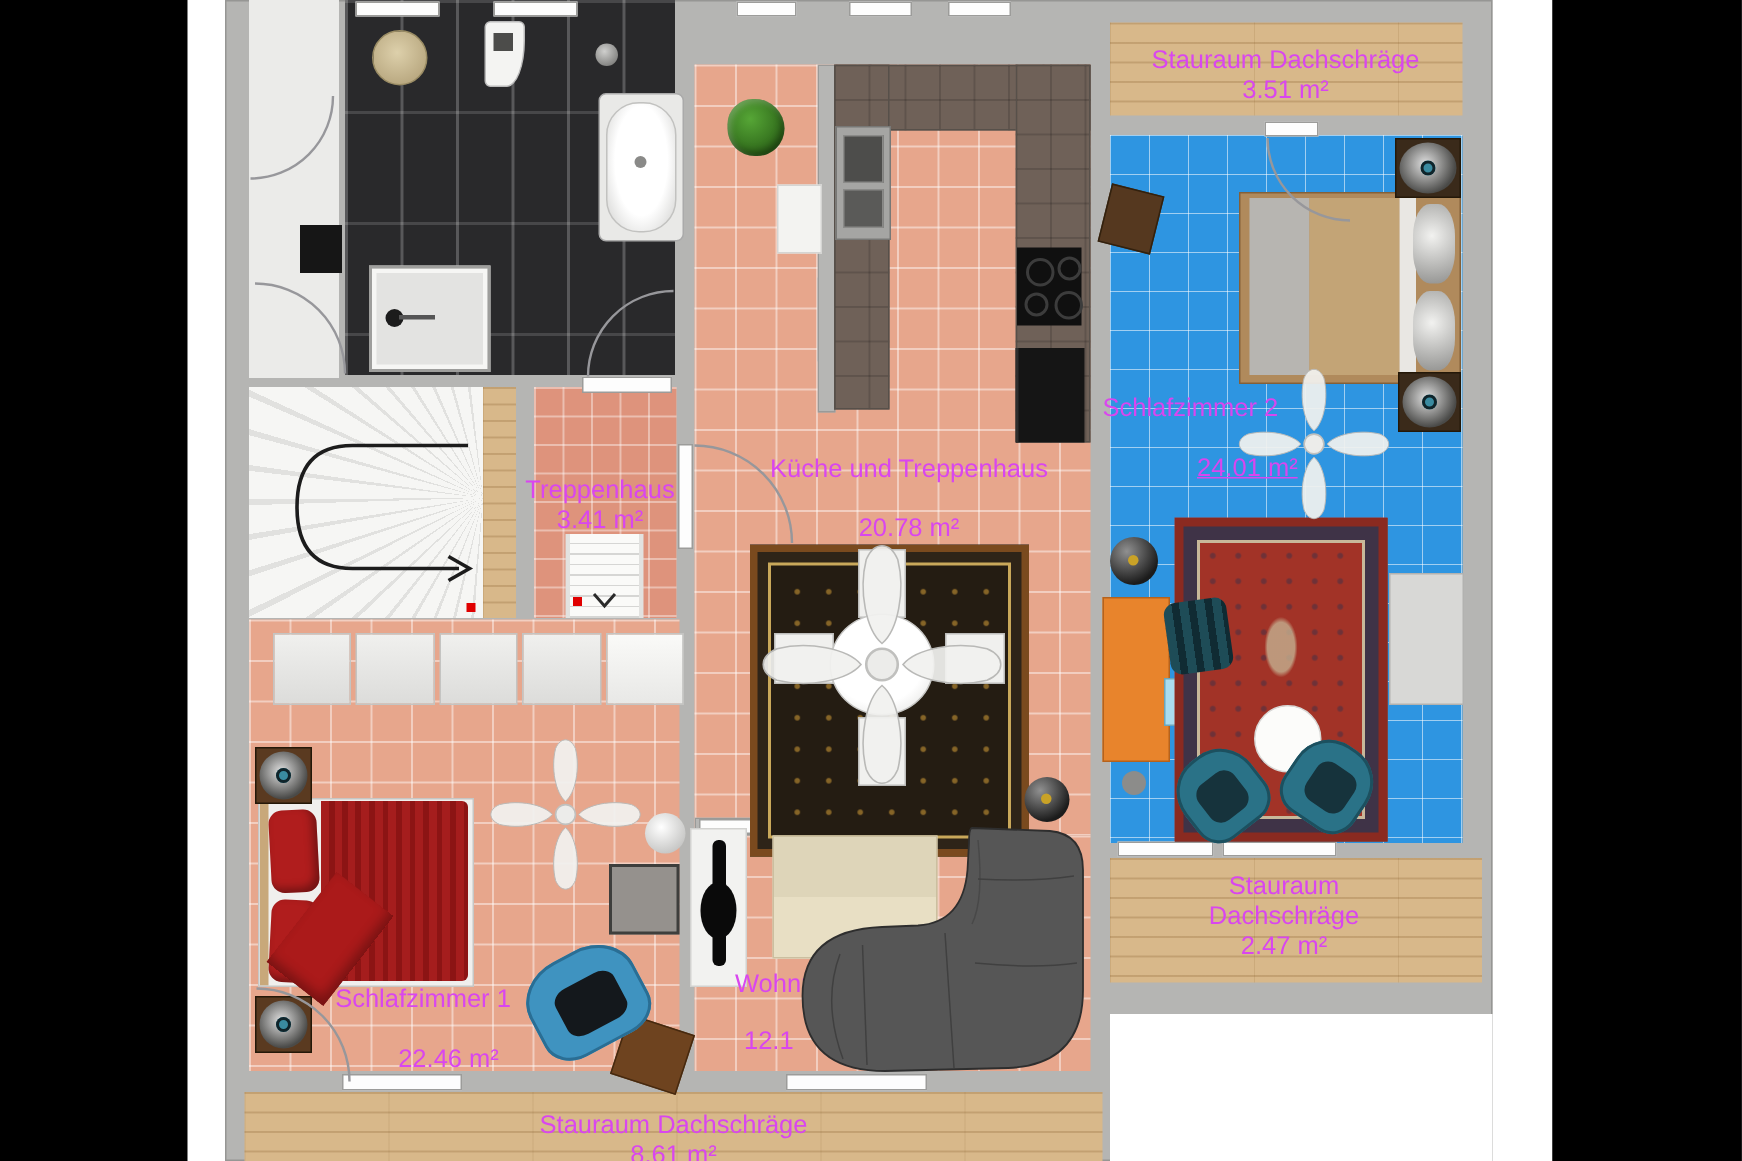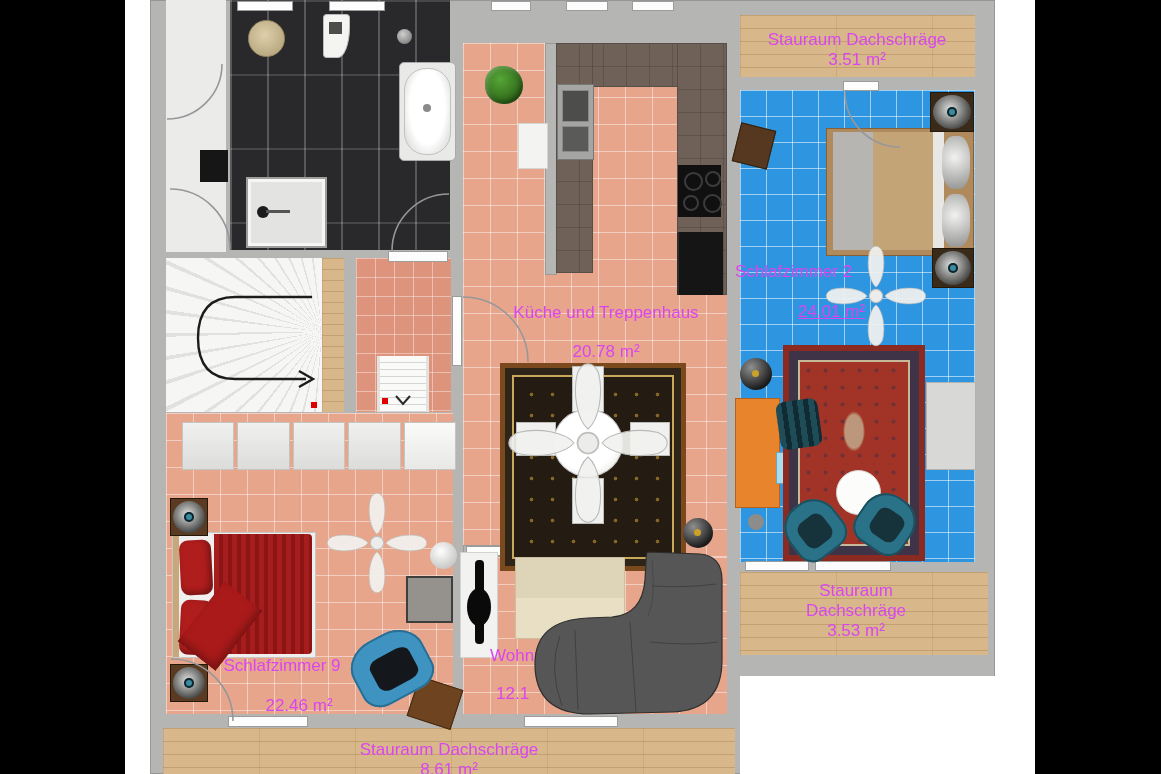--- a/index.html
+++ b/index.html
@@ -200,35 +200,39 @@
 </div>
 <div class="abs label" style="left:798px;top:302px;text-decoration:underline;">
   <span>24.01 m²</span>
 </div>
 <div class="abs label ctr" style="left:606px;top:303px;">
   <span>Küche und Treppenhaus</span>
 </div>
 <div class="abs label ctr" style="left:606px;top:342px;">
   <span>20.78 m²</span>
 </div>
+<div class="abs label ctr" style="left:400px;top:317px;">
+  <div>Treppenhaus</div>
+  <div>3.41 m²</div>
+</div>
 <div class="abs label ctr" style="left:282px;top:656px;">
-  <span>Schlafzimmer 9</span>
+  <span>Schlafzimmer 1</span>
 </div>
 <div class="abs label ctr" style="left:299px;top:696px;">
   <span>22.46 m²</span>
 </div>
 <div class="abs label" style="left:490px;top:646px;">
   <span>Wohnzimmer</span>
 </div>
 <div class="abs label" style="left:496px;top:684px;">
   <span>12.1</span>
 </div>
 <div class="abs label ctr" style="left:856px;top:581px;width:150px;white-space:normal;line-height:20px;">
   <div>Stauraum Dachschräge</div>
-  <div>3.53 m²</div>
+  <div>2.47 m²</div>
 </div>
 <div class="abs label ctr" style="left:449px;top:740px;">
   <div>Stauraum Dachschräge</div>
   <div>8.61 m²</div>
 </div>
 
 <svg class="overlay" width="1161" height="774" viewBox="0 0 1161 774">
   <defs>
     <path id="blade" d="M0,-8 C-6,-13 -9,-28 -6,-40 C-3,-47 3,-47 6,-40 C9,-28 6,-13 0,-8 Z"></path>
     <g id="fan">

